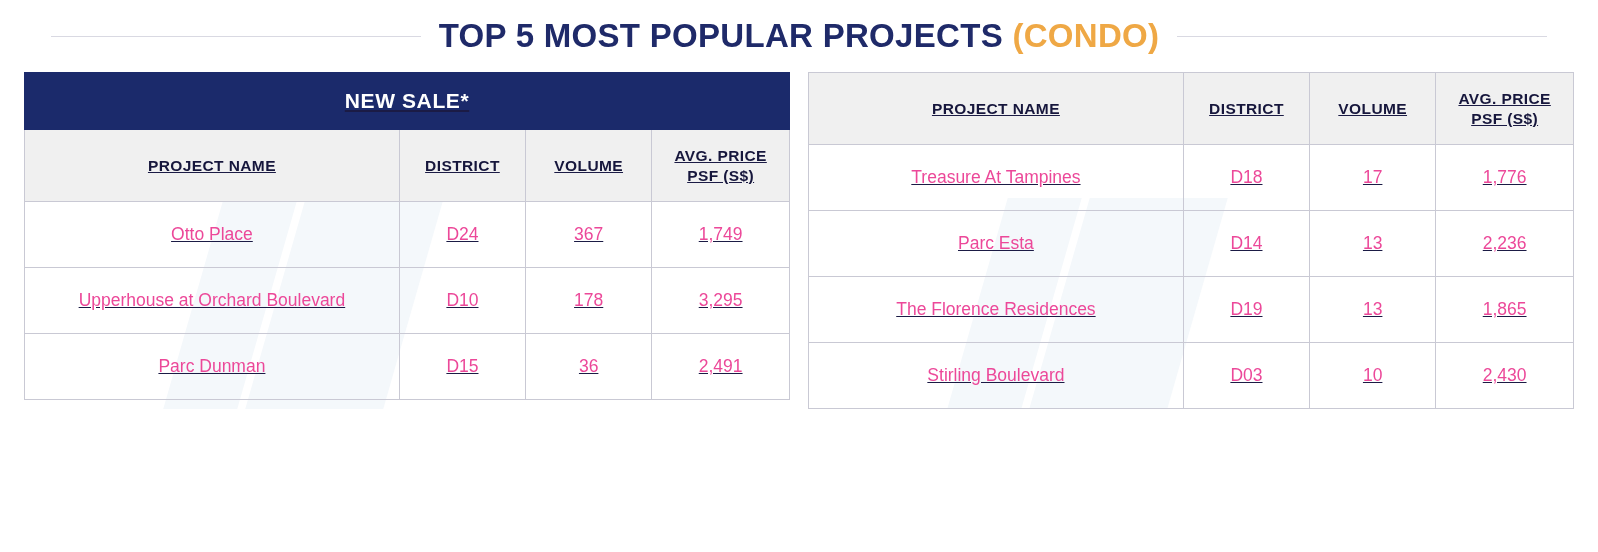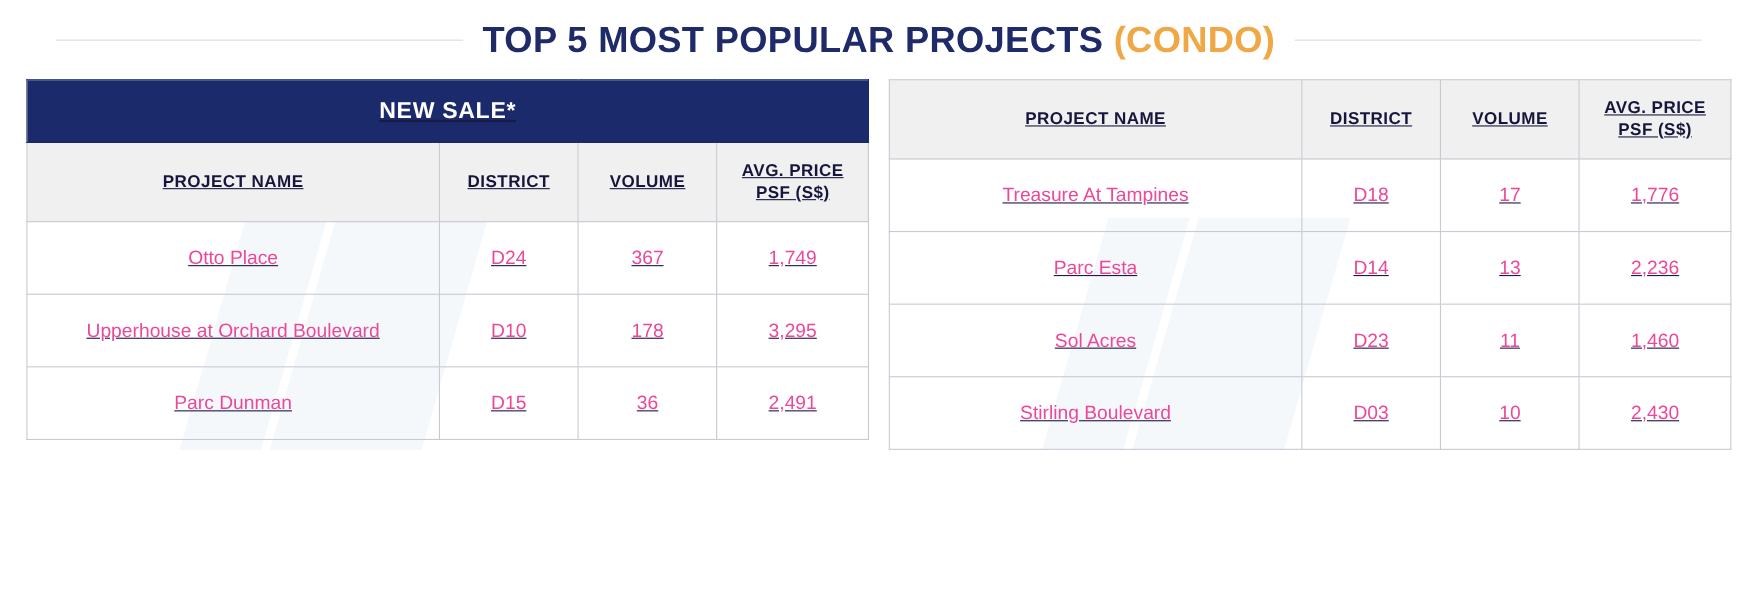--- a/index.html
+++ b/index.html
@@ -231,24 +231,24 @@
             <td>17</td>
             <td>1,776</td>
           </tr>
           <tr>
             <td>Parc Esta</td>
             <td>D14</td>
             <td>13</td>
             <td>2,236</td>
           </tr>
           <tr>
-            <td>Sol Acres</td>
-            <td>D23</td>
-            <td>11</td>
-            <td>1,460</td>
+            <td>The Florence Residences</td>
+            <td>D19</td>
+            <td>13</td>
+            <td>1,865</td>
           </tr>
           <tr>
             <td>Stirling Boulevard</td>
             <td>D03</td>
             <td>10</td>
             <td>2,430</td>
           </tr>
         </tbody>
       </table>
     </div>

